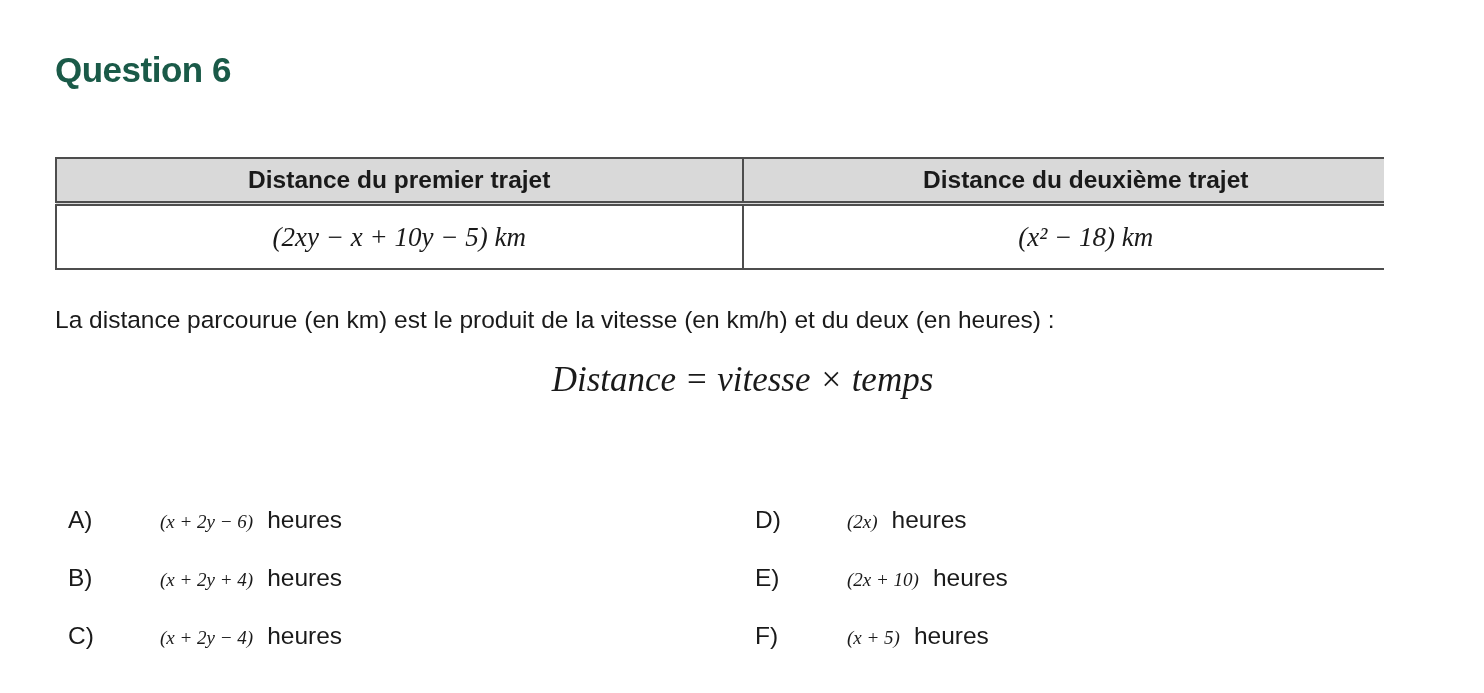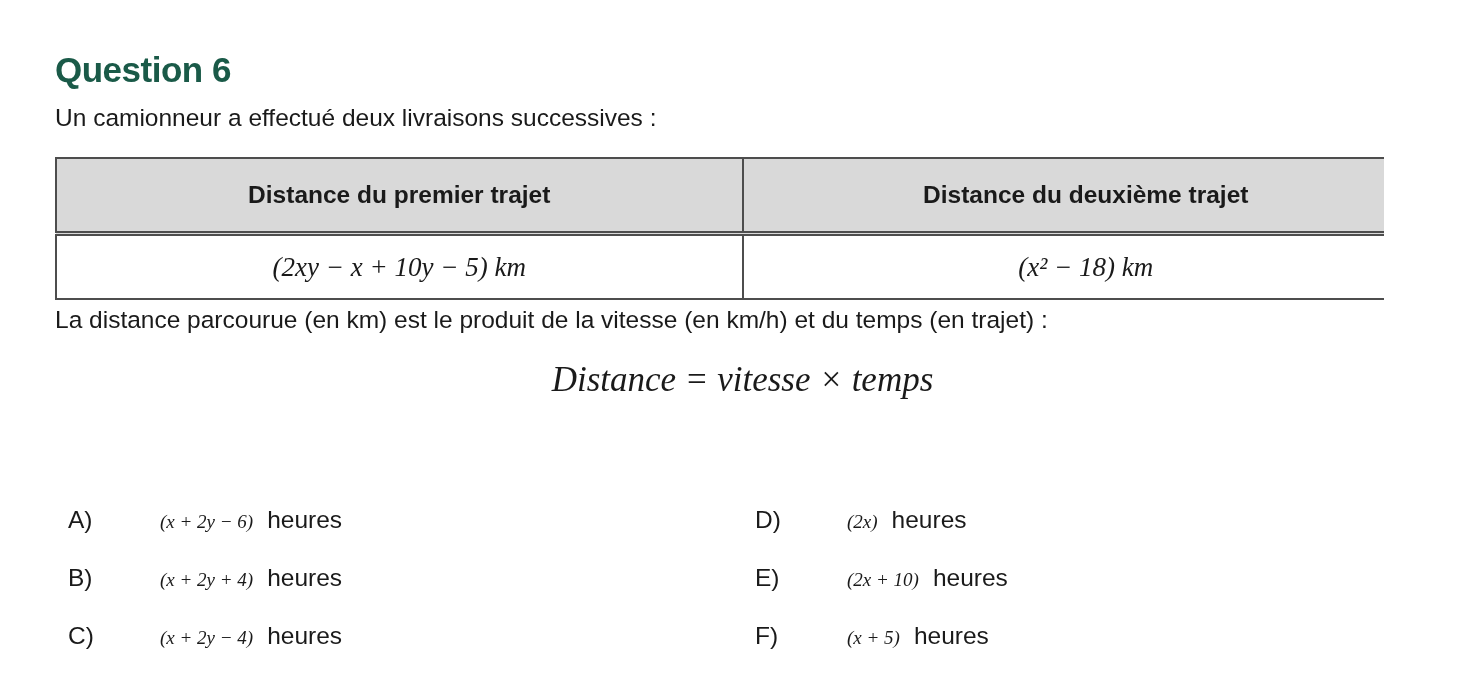--- a/index.html
+++ b/index.html
@@ -29,21 +29,21 @@
     width: 1375px;
     border-collapse: collapse;
     table-layout: fixed;
   }
   table.distances th {
     background: var(--table-header-bg, #D9D9D9);
     border: 2px solid var(--table-border, #4D4D4D);
     border-bottom: 5px double var(--table-border, #4D4D4D);
     font-size: 24.5px; font-weight: bold;
     height: 40px; text-align: center;
-    padding: 16px;
+    padding: 1px;
   }
   table.distances td {
     border: 2px solid var(--table-border, #4D4D4D);
     font-family: "Liberation Serif", serif;
     font-style: italic;
     font-size: 27px;
     height: 62px; text-align: center;
     padding: 0;
     margin-left: 28px;
   }
@@ -91,38 +91,37 @@
     margin-left: 14px;
   }
 </style>
 </head>
 <body>
 
 <div class="page">
 
   <div class="title">Question 6</div>
 
-  <div class="intro">Un camionneur a effectué deux livraisons successives :</div>
 
   <table class="distances">
     <thead>
       <tr>
         <th>Distance du premier trajet</th>
         <th>Distance du deuxième trajet</th>
       </tr>
     </thead>
     <tbody>
       <tr>
         <td>(2xy − x + 10y − 5) km</td>
         <td>(x² − 18) km</td>
       </tr>
     </tbody>
   </table>
 
-  <div class="para-distance">La distance parcourue (en km) est le produit de la vitesse (en km/h) et du temps (en trajet) :</div>
+  <div class="para-distance">La distance parcourue (en km) est le produit de la vitesse (en km/h) et du deux (en heures) :</div>
 
   <div class="formula">Distance = vitesse × temps</div>
 
 
   <div class="choices">
 
     <div class="choice">
       <span class="letter">A)</span>
       <span class="math">(x + 2y − 6)</span>
       <span class="unit">heures</span>

